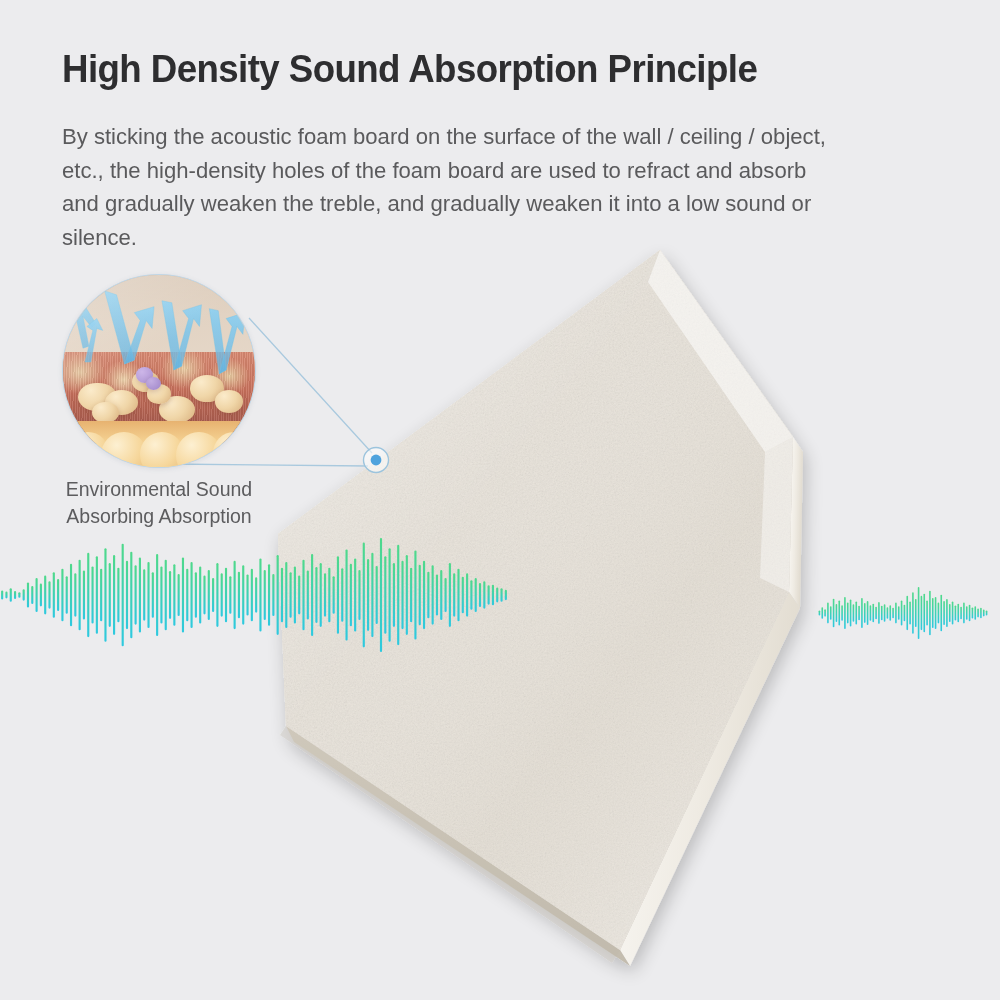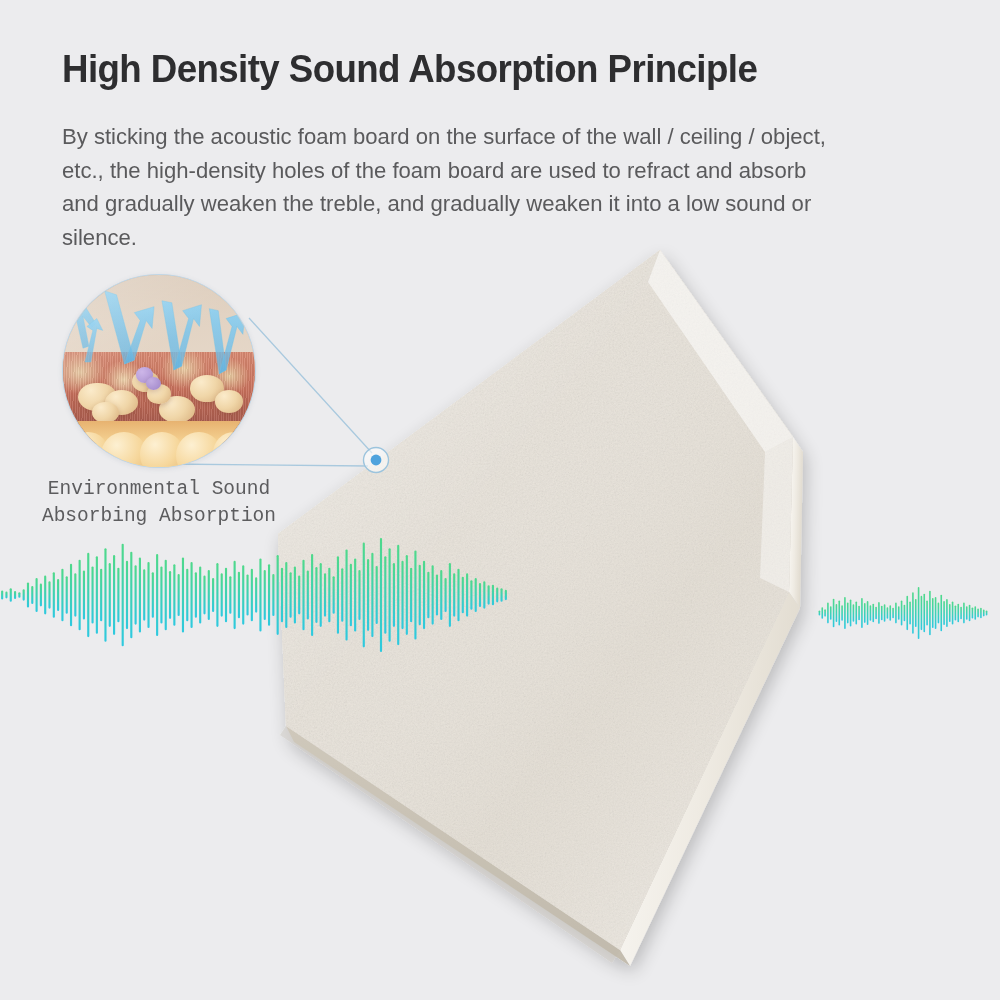--- a/index.html
+++ b/index.html
@@ -224,21 +224,21 @@
 
           <path d="M148 26 L158 92 L165 88 L157 28 Z"></path>
           <path d="M158 92 L165 88 L176 44 L182 52 L184 30 L165 36 L171 44 Z"></path>
         </g>
       </svg>
 
       <div class="mag-gloss"></div>
     </div>
   </div>
 
-  <div class="caption" style="color: rgb(92, 92, 94); font-family: Liberation Mono, monospace;">
+  <div class="caption" style="color: rgb(92, 92, 94);">
     <div>Environmental Sound</div>
     <div>Absorbing Absorption</div>
   </div>
 
   <div id="wave-0" class="wave" style="left: 0px; top: 536px; width: 508px; height: 118px;"><svg width="508" height="118" viewBox="0 0 508 118">
         <defs>
           <linearGradient id="wg0" x1="0" y1="0" x2="0" y2="1">
             <stop offset="0%" stop-color="#4FD98A"></stop>
             <stop offset="100%" stop-color="#2EC9E0"></stop>
           </linearGradient>

